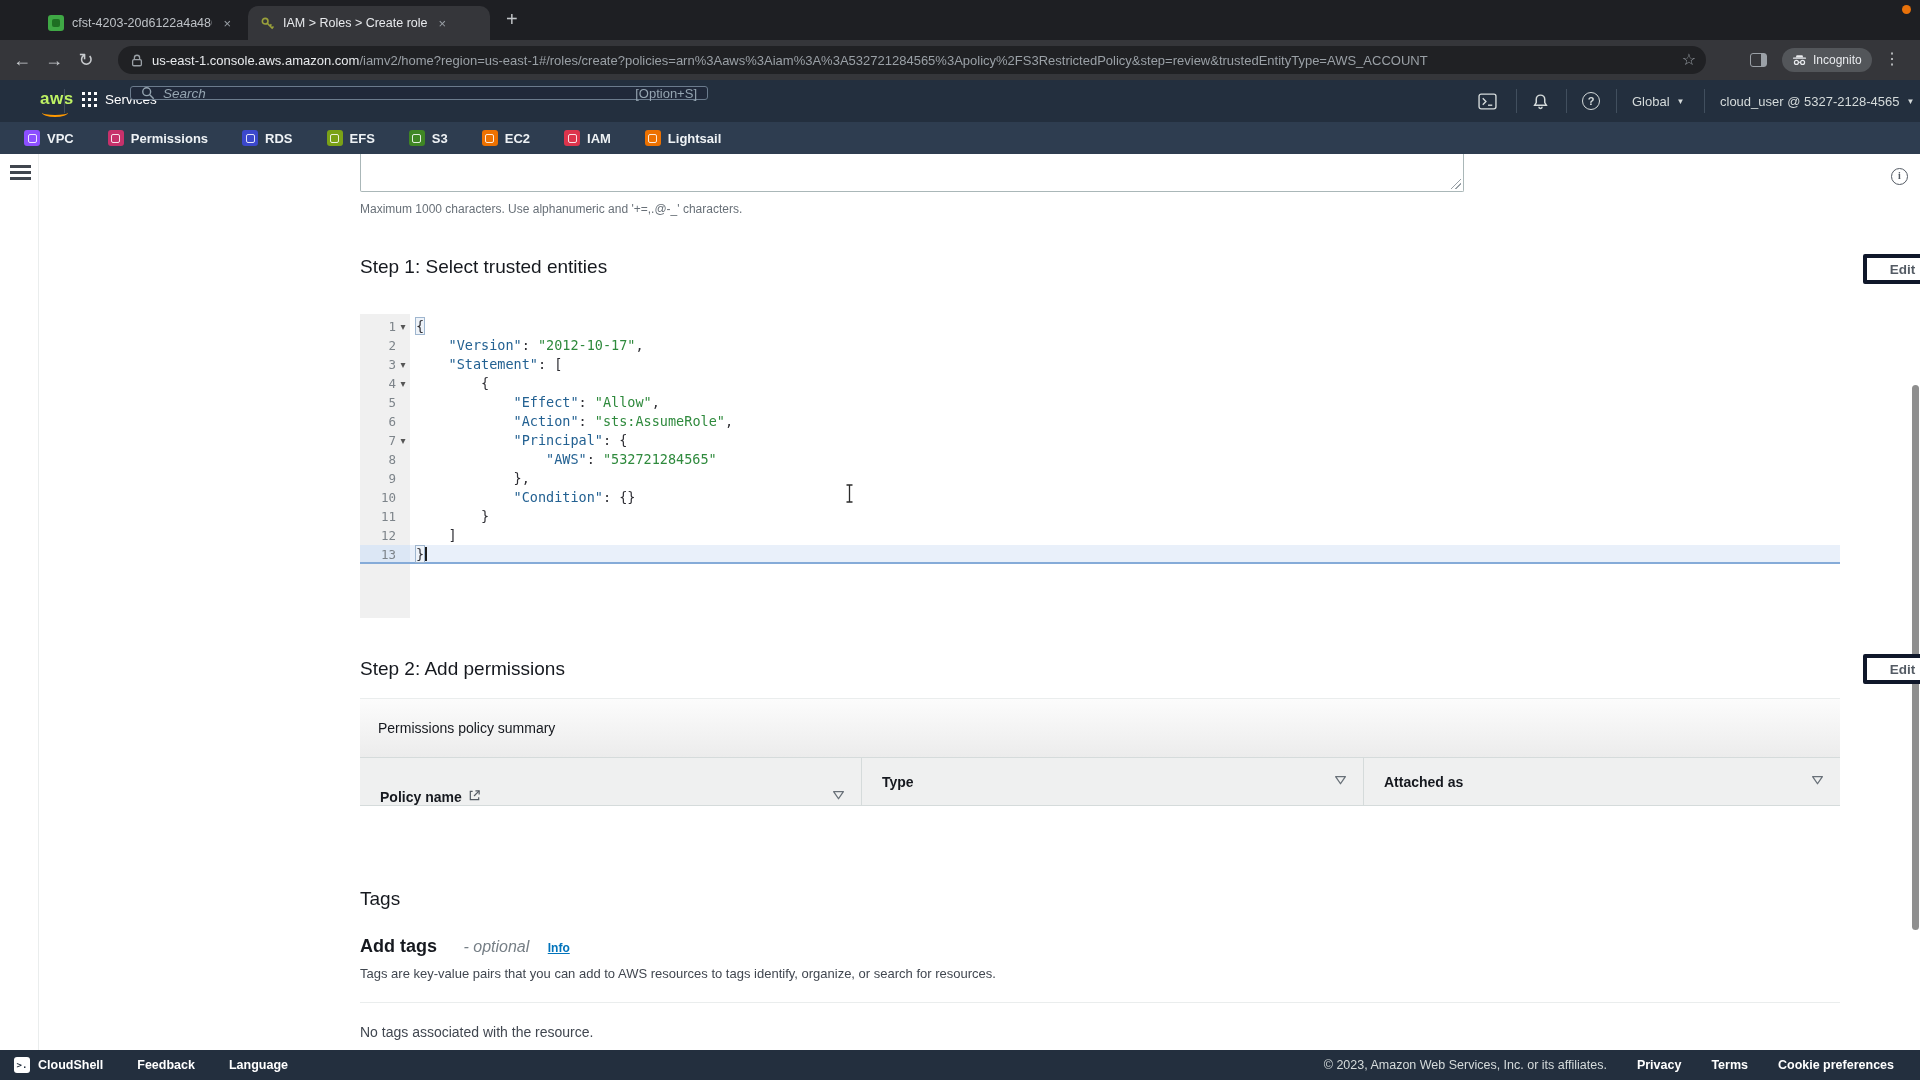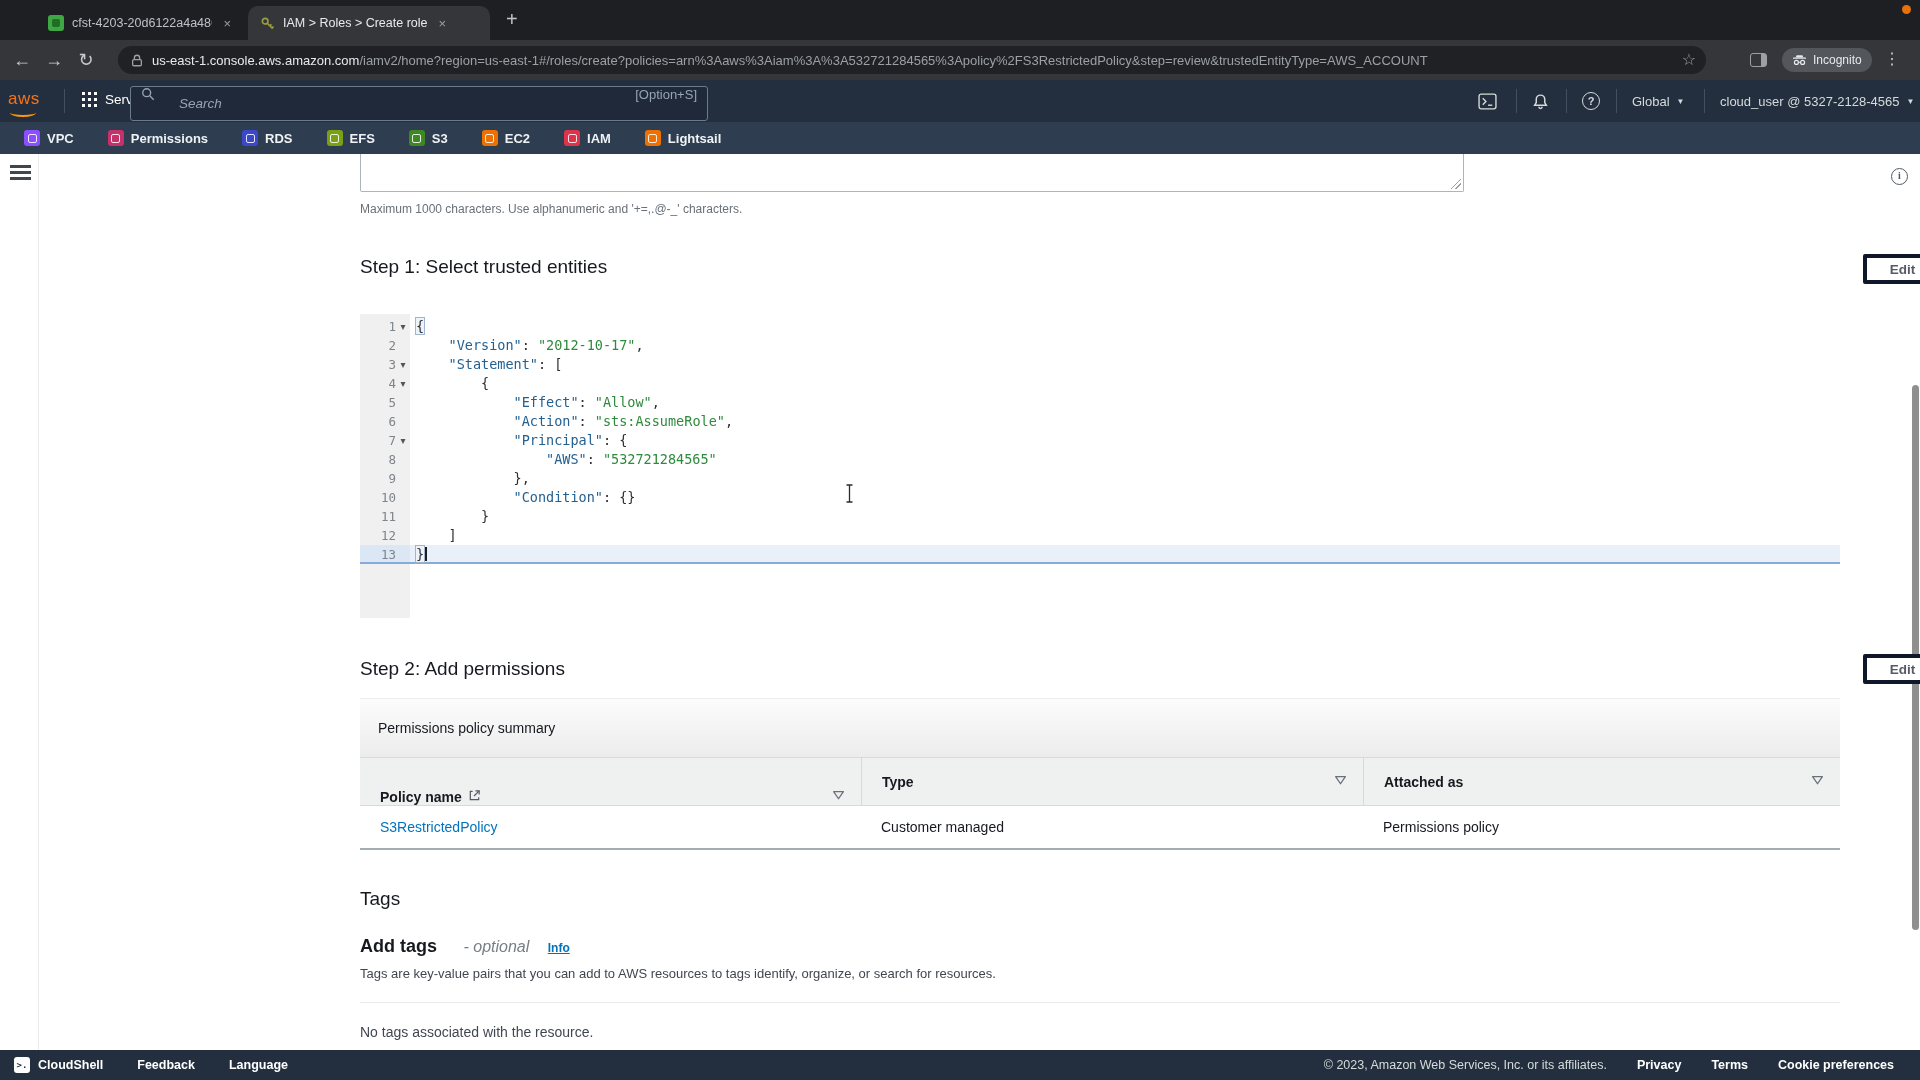--- a/index.html
+++ b/index.html
@@ -31,28 +31,28 @@
   #star { position:absolute; right:10px; color:#9aa0a6; font-size:16px; top:4px; }
   #panel-icon { position:absolute; left:1750px; top:13px; width:17px; height:14px;
     border:1.6px solid #9aa0a6; border-radius:3px; }
   #panel-icon::after { content:""; position:absolute; right:0; top:0; bottom:0; width:5px; background:#9aa0a6; }
   #incognito-badge { position:absolute; left:1782px; top:8px; height:24px; background:#53565a;
     border-radius:12px; display:flex; align-items:center; gap:6px; padding:0 10px; color:#e8eaed; font-size:12px; }
   #menu-dots { position:absolute; left:1884px; top:9px; color:#c7cacd; font-size:16px; }
 
   
   #awsbar { position:absolute; left:0; top:80px; width:1920px; height:42px; background:#232f3e; }
-  #aws-logo { position:absolute; left:8px; top:9px; color:#f97316; font-weight:normal; font-size:17px; letter-spacing:.5px; }
+  #aws-logo { position:absolute; left:40px; top:9px; color:#bef264; font-weight:bold; font-size:17px; letter-spacing:.5px; }
   #aws-logo::after { content:""; position:absolute; left:2px; top:19px; width:26px; height:7px;
     border-bottom:2.5px solid #ff9900; border-radius:0 0 60% 60%; }
   .vdiv { position:absolute; top:9px; width:1px; height:24px; background:#414f5e; }
   #services { position:absolute; left:82px; top:12px; display:flex; align-items:center; gap:8px;
     color:#fff; font-size:13.5px; }
-  #awsSearch { position:absolute; left:130px; top:6px; width:578px; height:35px; background:#20293a;
-    border:1px solid #6b7b8d; border-radius:3px; display:flex; padding:0 10px; gap:24px; }
+  #awsSearch { position:absolute; left:130px; top:6px; width:578px; height:14px; background:#20293a;
+    border:1px solid #6b7b8d; border-radius:3px; display:flex; align-items:center; padding:0 10px; gap:8px; }
   #awsSearch input { flex:1; background:transparent; border:none; outline:none; color:#d5dbdb;
     font-style:italic; font-size:13.5px; font-family:"Liberation Sans", sans-serif; }
   #awsSearch input::placeholder { color:#95a5b1; }
   #search-shortcut { color:#95a5b1; font-size:13px; }
   .hdr-right { position:absolute; top:0; height:42px; display:flex; align-items:center; color:#d5dbdb; font-size:13px; }
   .qmark { width:18px; height:18px; border:1.4px solid #d5dbdb; border-radius:50%; text-align:center;
     line-height:16px; font-size:11px; color:#d5dbdb; font-weight:bold; }
 
   
   #favbar { position:absolute; left:0; top:122px; width:1920px; height:32px; background:#2e3d50;
@@ -418,25 +418,20 @@
             </svg></span>
         </div>
         <div class="th" style="width: 477px;">
           <span class="lbl">Attached as</span>
           <span class="spacer"></span>
           <span><svg width="13" height="13" viewBox="0 0 12 12">
               <path d="M1.5 2.5h9L6 9z" fill="none" stroke="#687078" stroke-width="1.2" stroke-linejoin="round"></path>
             </svg></span>
         </div>
       </div>
-    <div id="trow">
-      <div class="td link" style="width:501px;">S3RestrictedPolicy</div>
-      <div class="td" style="width:502px;">Customer managed</div>
-      <div class="td" style="width:477px;">Permissions policy</div>
-    </div>
   </div>
 
   <div class="step-title" id="tags-title">Tags</div>
   <div id="addtags-line">
     <span class="h">Add tags</span>
     <span class="opt">- optional</span>
     <span class="info">Info</span>
   </div>
   <div id="tags-desc">Tags are key-value pairs that you can add to AWS resources to tags identify, organize, or search for resources.</div>
   <div id="tags-divider"></div>

